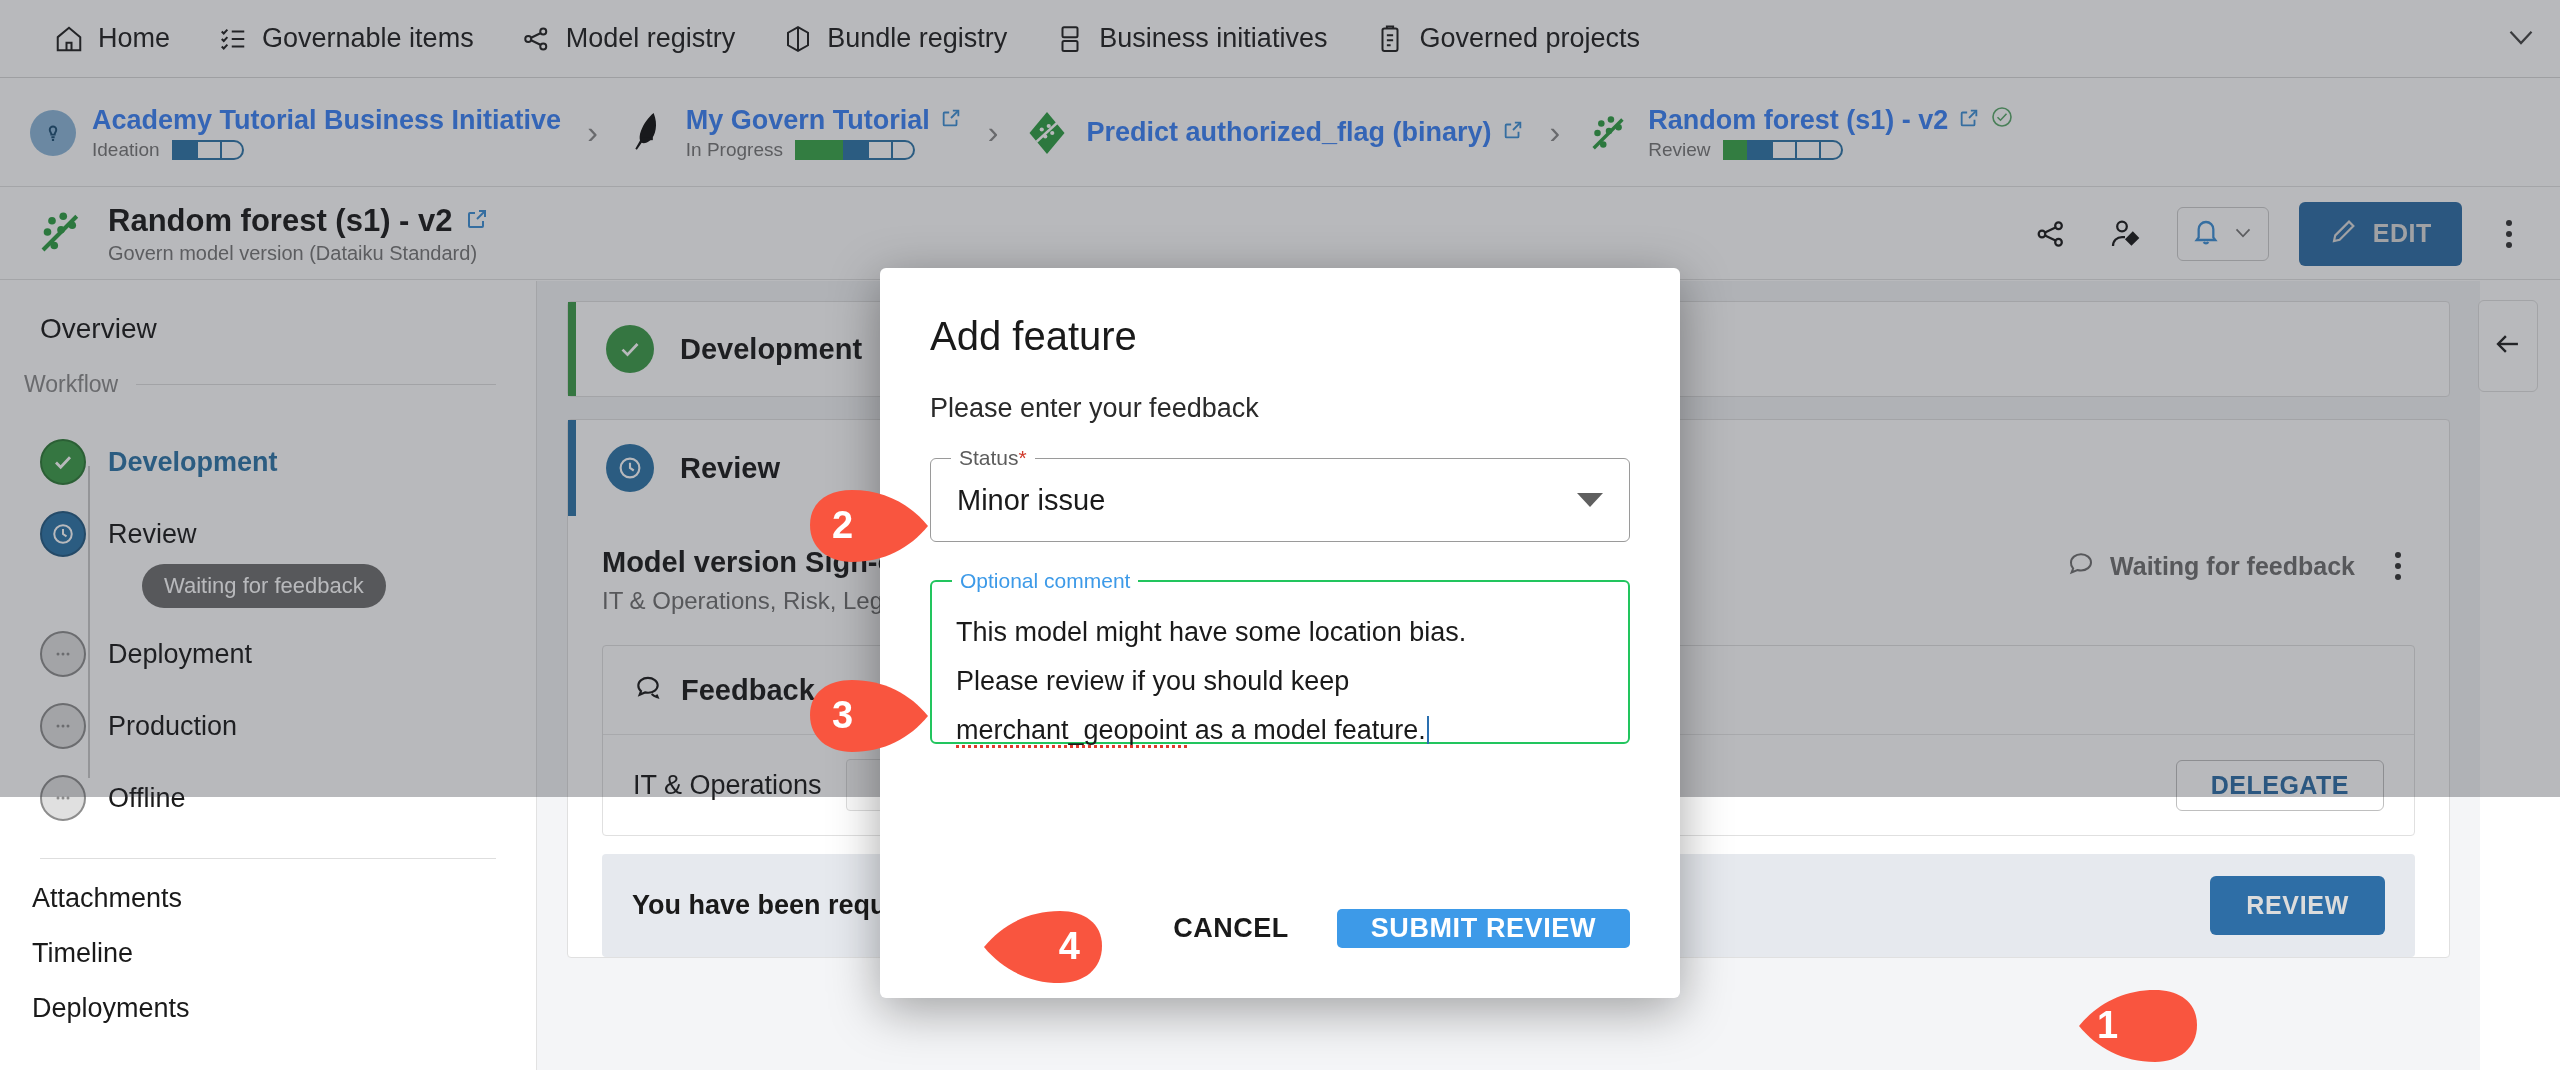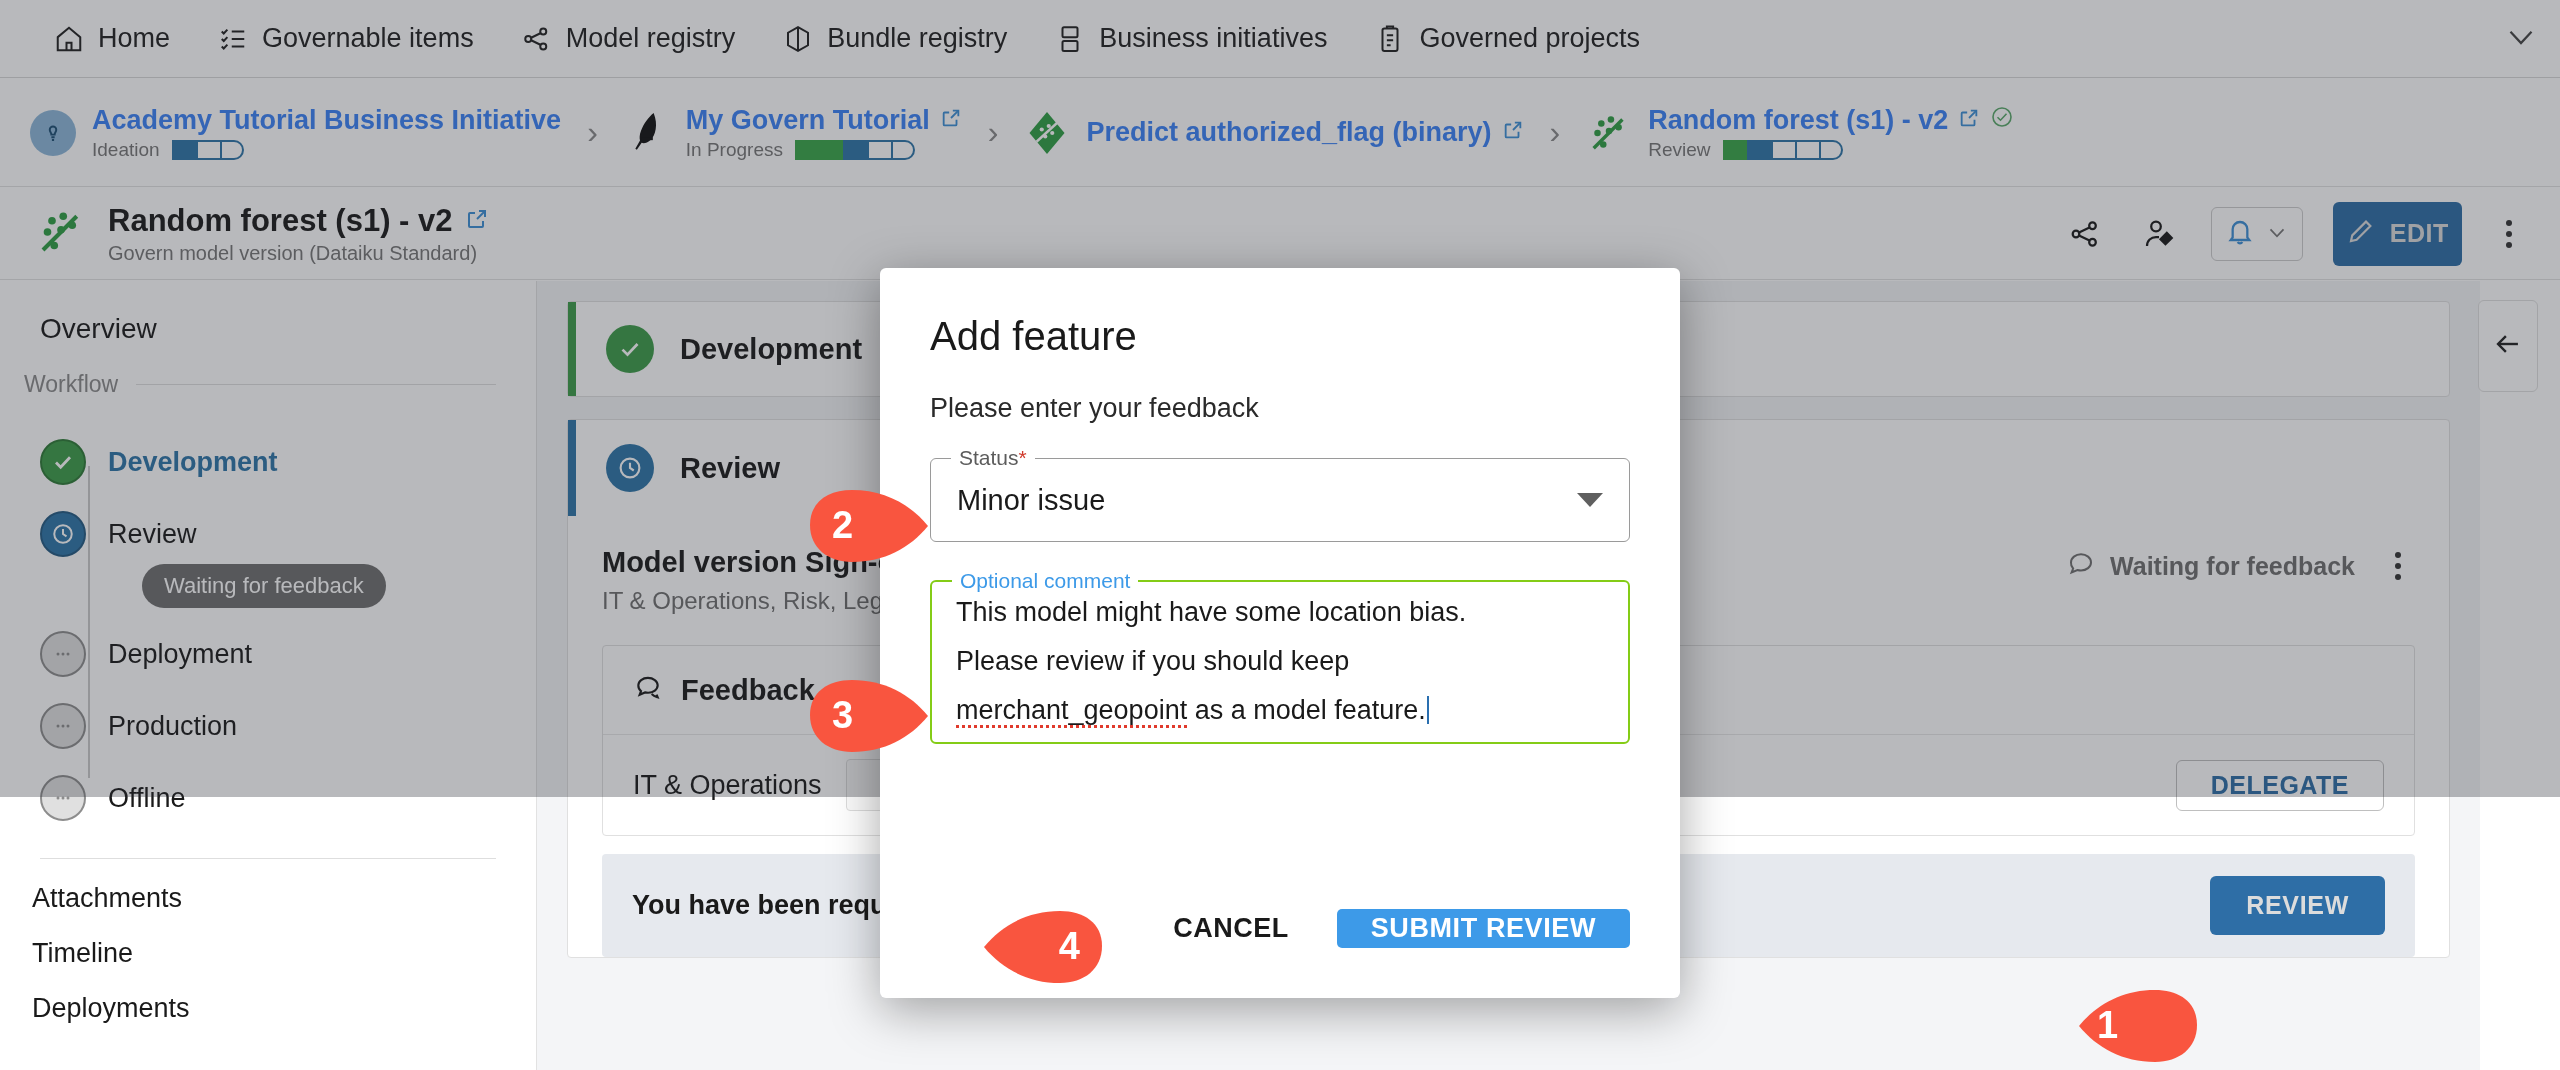--- a/index.html
+++ b/index.html
@@ -63,21 +63,21 @@
   .ph-sub { font-size: 20px; color: #777; }
   .ph-right { margin-left: auto; display: flex; align-items: center; gap: 30px; }
   .icon-btn { width: 44px; height: 44px; display:flex; align-items:center; justify-content:center; cursor: pointer; }
   .bell-group {
     display: flex; align-items: center; gap: 8px; border: 1px solid #ccc;
     border-radius: 6px; padding: 8px 12px; cursor: pointer;
   }
   .edit-btn {
     display: flex; align-items: center; gap: 14px;
     background: #2e6ea6; color: #dcdcdc; font-weight: bold; font-size: 25px;
-    letter-spacing: .6px; padding: 14px 13px; border-radius: 6px; cursor: pointer;
+    letter-spacing: .6px; padding: 14px 30px; border-radius: 6px; cursor: pointer;
   }
   .kebab { display:flex; flex-direction: column; gap: 5px; padding: 6px 14px; cursor: pointer;}
   .kebab span { width: 6px; height: 6px; border-radius: 50%; background: #333; }
 
   
   .sidebar {
     position: absolute; top: 281px; left: 0; width: 537px; height: 789px;
     background: #fff; border-right: 1px solid #e2e2e2; padding: 24px 0 0 0;
   }
   .sb-overview { font-size: 28px; color: #1a1a1a; padding: 8px 40px 26px 40px; cursor:pointer;}
@@ -169,22 +169,22 @@
   .field { position: relative; margin-top: 34px; border: 1px solid #9a9a9a; border-radius: 6px; height: 84px; display:flex; align-items:center; padding: 0 26px; cursor: pointer;}
   .field-legend {
     position: absolute; top: -13px; left: 20px; background: #fff; padding: 0 8px;
     font-size: 21px; color: #5c5c5c;
   }
   .req { color: #d03a2c; }
   .field-value { font-size: 29px; color: #1a1a1a; }
   .caret { margin-left: auto; width: 0; height: 0; border-left: 13px solid transparent; border-right: 13px solid transparent; border-top: 14px solid #5f5f5f; }
 
   .ta-field {
-    position: relative; margin-top: 38px; border: 2px solid #84cc16; border-radius: 6px;
-    height: 164px; padding: 6px 24px;
+    position: relative; margin-top: 38px; border: 2px solid #22c55e; border-radius: 6px;
+    height: 164px; padding: 26px 24px;
   }
   .ta-field .field-legend { color: #3d9ae8; font-size: 21px; top: -13px; }
   .ta-line { font-size: 27px; color: #1a1a1a; line-height: 49px; white-space: nowrap; }
   .misspell { border-bottom: 3px dotted #e03a2c; }
   .caret-bar { display: inline-block; width: 2px; height: 28px; background: #2a6fb0; vertical-align: -5px; margin-left: 1px;}
 
   .modal-actions { margin-top: auto; display: flex; align-items: center; justify-content: flex-end; gap: 38px; padding-bottom: 42px; }
   .cancel-btn { font-size: 27px; font-weight: bold; color: #1a1a1a; letter-spacing: .5px; cursor: pointer; padding: 12px 10px;}
   .submit-btn {
     background: #3d9ae8; color: #fff; font-weight: bold; font-size: 27px; letter-spacing: .6px;

